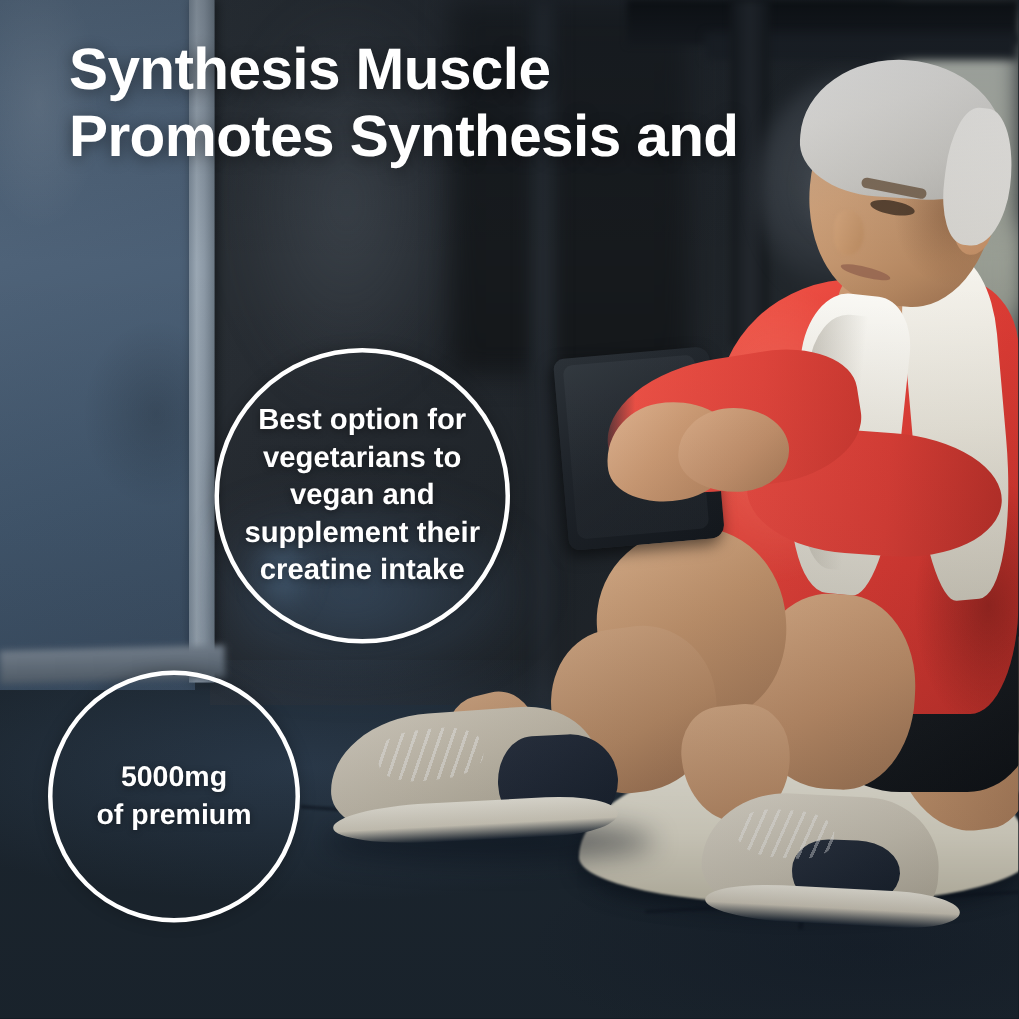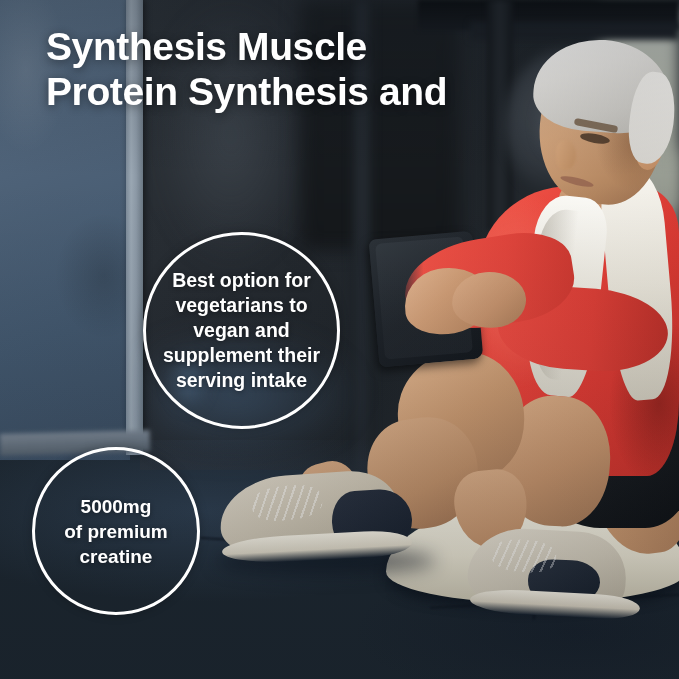--- a/index.html
+++ b/index.html
@@ -496,34 +496,33 @@
     <div class="shoe-b"></div>
     <div class="shoe-b-dark"></div>
     <div class="shoe-b-laces"></div>
     <div class="shoe-b-sole"></div>
 
     <div class="grade"></div>
   </div>
 
   <div class="headline">
     <span>Synthesis Muscle</span>
-    <span>Protein Synthesis and</span>
+    <span>Promotes Synthesis and</span>
   </div>
 
   <div class="badge" id="badge-1">
     <div class="btext">
       <span>Best option for</span>
       <span>vegetarians to</span>
       <span>vegan and</span>
       <span>supplement their</span>
-      <span>serving intake</span>
+      <span>creatine intake</span>
     </div>
   </div>
 
   <div class="badge" id="badge-2">
     <div class="btext">
       <span>5000mg</span>
       <span>of premium</span>
-      <span>creatine</span>
     </div>
   </div>
 
 </div>
 
 </body></html>

